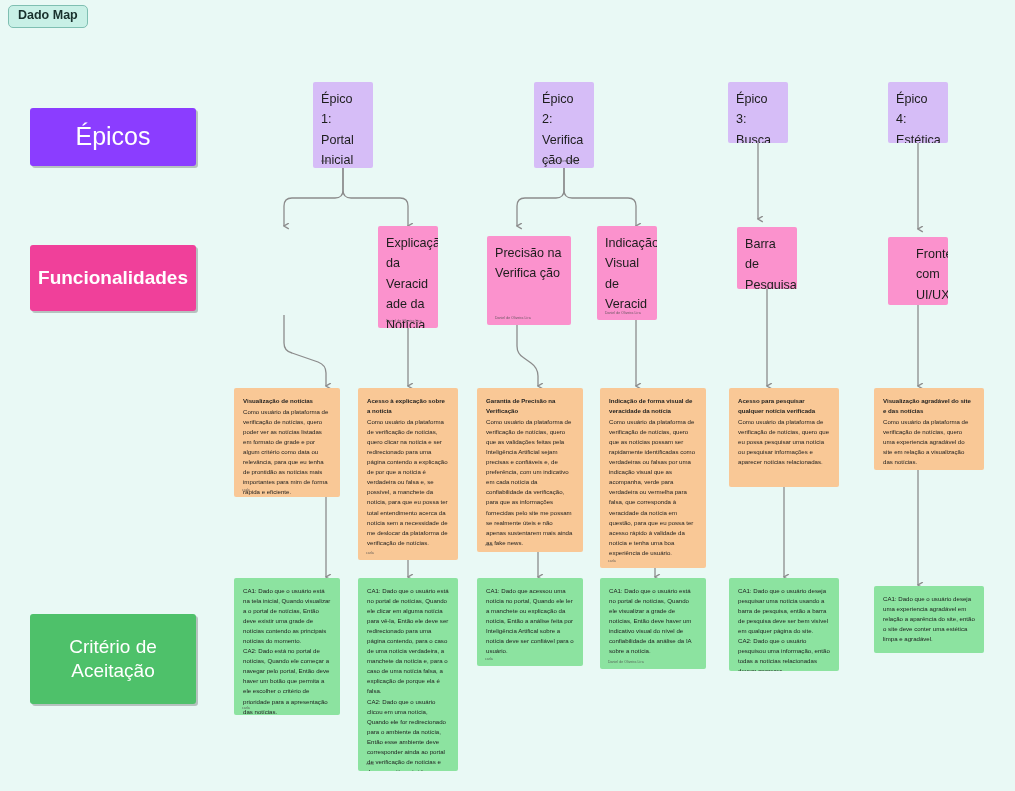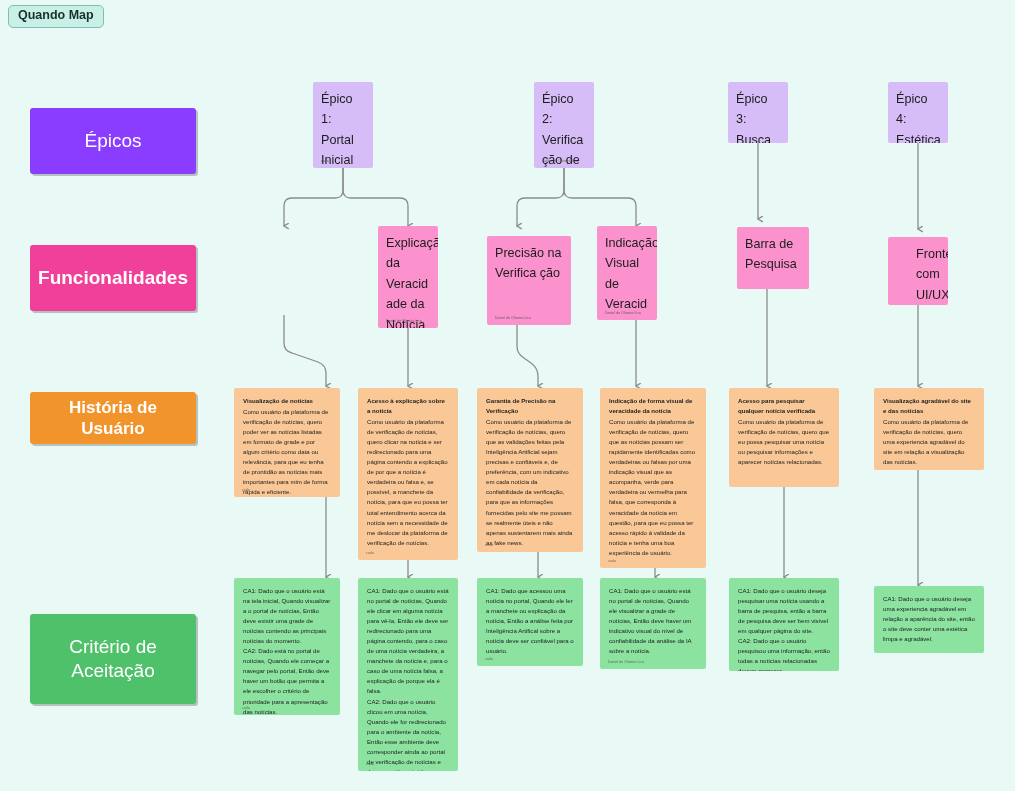--- a/index.html
+++ b/index.html
@@ -36,21 +36,21 @@
     display: flex;
     align-items: center;
     justify-content: center;
     text-align: center;
     color: #ffffff;
     border-radius: 3px;
     box-shadow: 2px 2px 0 rgba(0,0,0,0.22);
     padding: 4px 8px;
     line-height: 1.25;
   }
-  .row-label.epics      { top: 108px; height: 66px; background: #8b3dff; font-size: 19px; }
+  .row-label.epics      { top: 108px; height: 58px; background: #8b3dff; font-size: 25px; }
   .row-label.feats      { top: 245px; height: 66px; background: #f0409a; font-size: 19px; font-weight: bold; }
   .row-label.stories    { top: 392px; height: 52px; background: #f2942c; font-size: 17px; font-weight: bold; }
   .row-label.criteria   { top: 614px; height: 90px; background: #4ec16a; font-size: 19px; }
 
   
   .card {
     position: absolute;
     border-radius: 2px;
     padding: 7px 8px 6px;
     overflow: hidden;
@@ -102,21 +102,21 @@
   .crit p { margin: 0; }
 
   
   #wires { position: absolute; left: 0; top: 0; width: 1015px; height: 791px; pointer-events: none; }
 </style>
 </head>
 <body>
 
 <div id="canvas">
 
-  <div class="title-chip">Quando Map</div>
+  <div class="title-chip">Dado Map</div>
 
   <svg id="wires" viewBox="0 0 1015 791" xmlns="http://www.w3.org/2000/svg">
     <defs>
       <marker id="ah" markerWidth="7" markerHeight="7" refX="3.2" refY="5.6" orient="auto" markerUnits="userSpaceOnUse">
         <path d="M0.3,0.8 L3.2,5.6 L6.1,0.8" fill="none" stroke="#8c8c8c" stroke-width="1.3"></path>
       </marker>
     </defs>
     <g fill="none" stroke="#8c8c8c" stroke-width="1.3">
 
       <path d="M343,168 L343,190 Q343,198 335,198 L292,198 Q284,198 284,206 L284,226" marker-end="url(#ah)"></path>
@@ -140,21 +140,20 @@
       <path d="M408,560 L408,577" marker-end="url(#ah)"></path>
       <path d="M538,552 L538,577" marker-end="url(#ah)"></path>
       <path d="M655,568 L655,577" marker-end="url(#ah)"></path>
       <path d="M784,487 L784,577" marker-end="url(#ah)"></path>
       <path d="M918,470 L918,585" marker-end="url(#ah)"></path>
     </g>
   </svg>
 
   <div class="row-label epics">Épicos</div>
   <div class="row-label feats">Funcionalidades</div>
-  <div class="row-label stories">História de Usuário</div>
   <div class="row-label criteria">Critério de Aceitação</div>
 
   <div class="card epic" style="left:313px; top:82px; width:60px; height:86px;">
     <span class="ttl">Épico 1: Portal Inicial de Notícias</span>
     <span class="author">carla</span>
   </div>
   <div class="card epic" style="left:534px; top:82px; width:60px; height:86px;">
     <span class="ttl">Épico 2: Verifica ção de Notícias</span>
     <span class="author">Carlos de Oliveira Lira</span>
   </div>
@@ -172,21 +171,21 @@
     <span class="author">Daniel de Oliveira Lira</span>
   </div>
   <div class="card feat" style="left:487px; top:236px; width:84px; height:89px;">
     <span class="ttl">Precisão na Verifica ção</span>
     <span class="author">Daniel de Oliveira Lira</span>
   </div>
   <div class="card feat" style="left:597px; top:226px; width:60px; height:94px;">
     <span class="ttl">Indicação Visual de Veracid ade da Notícia</span>
     <span class="author">Daniel de Oliveira Lira</span>
   </div>
-  <div class="card feat" style="left:737px; top:227px; width:72px; height:62px;">
+  <div class="card feat" style="left:737px; top:227px; width:60px; height:62px;">
     <span class="ttl">Barra de Pesquisa</span>
     <span class="author"></span>
   </div>
   <div class="card feat" style="left:888px; top:237px; width:60px; height:68px;padding-left:28px;">
     <span class="ttl">Frontend com UI/UX</span>
     <span class="author"></span>
   </div>
 
   <div class="card story" style="left:234px; top:388px; width:106px; height:109px;">
     <span class="hd">Visualização de notícias</span>

